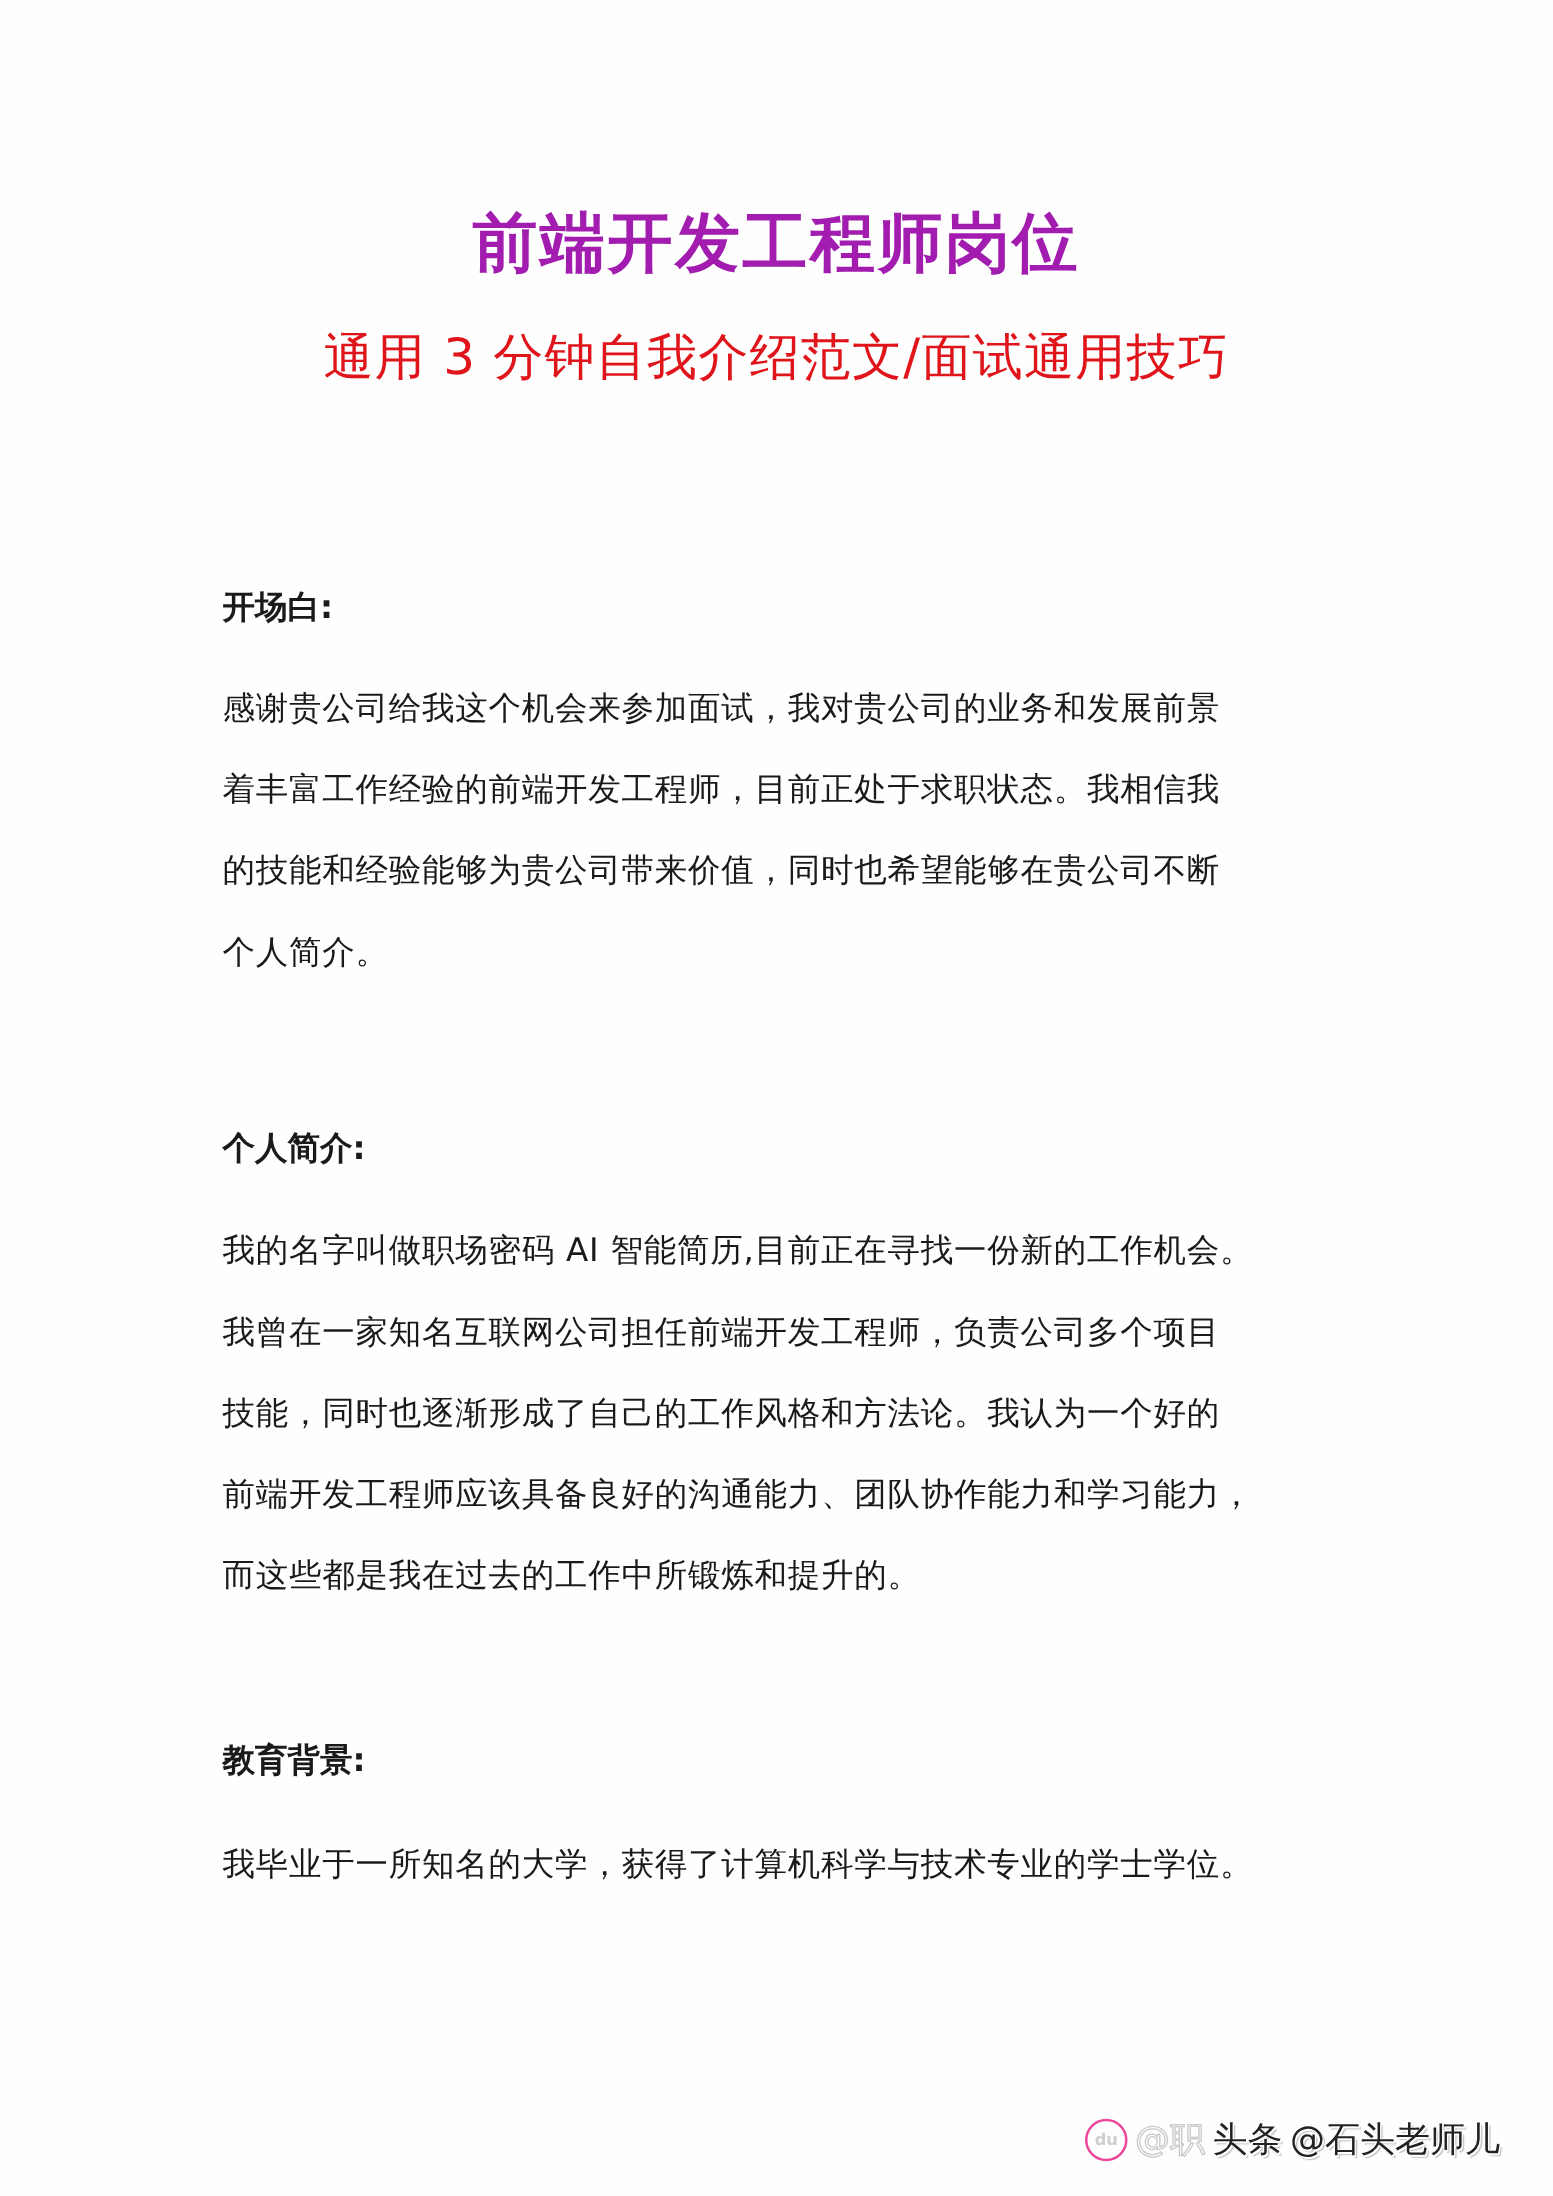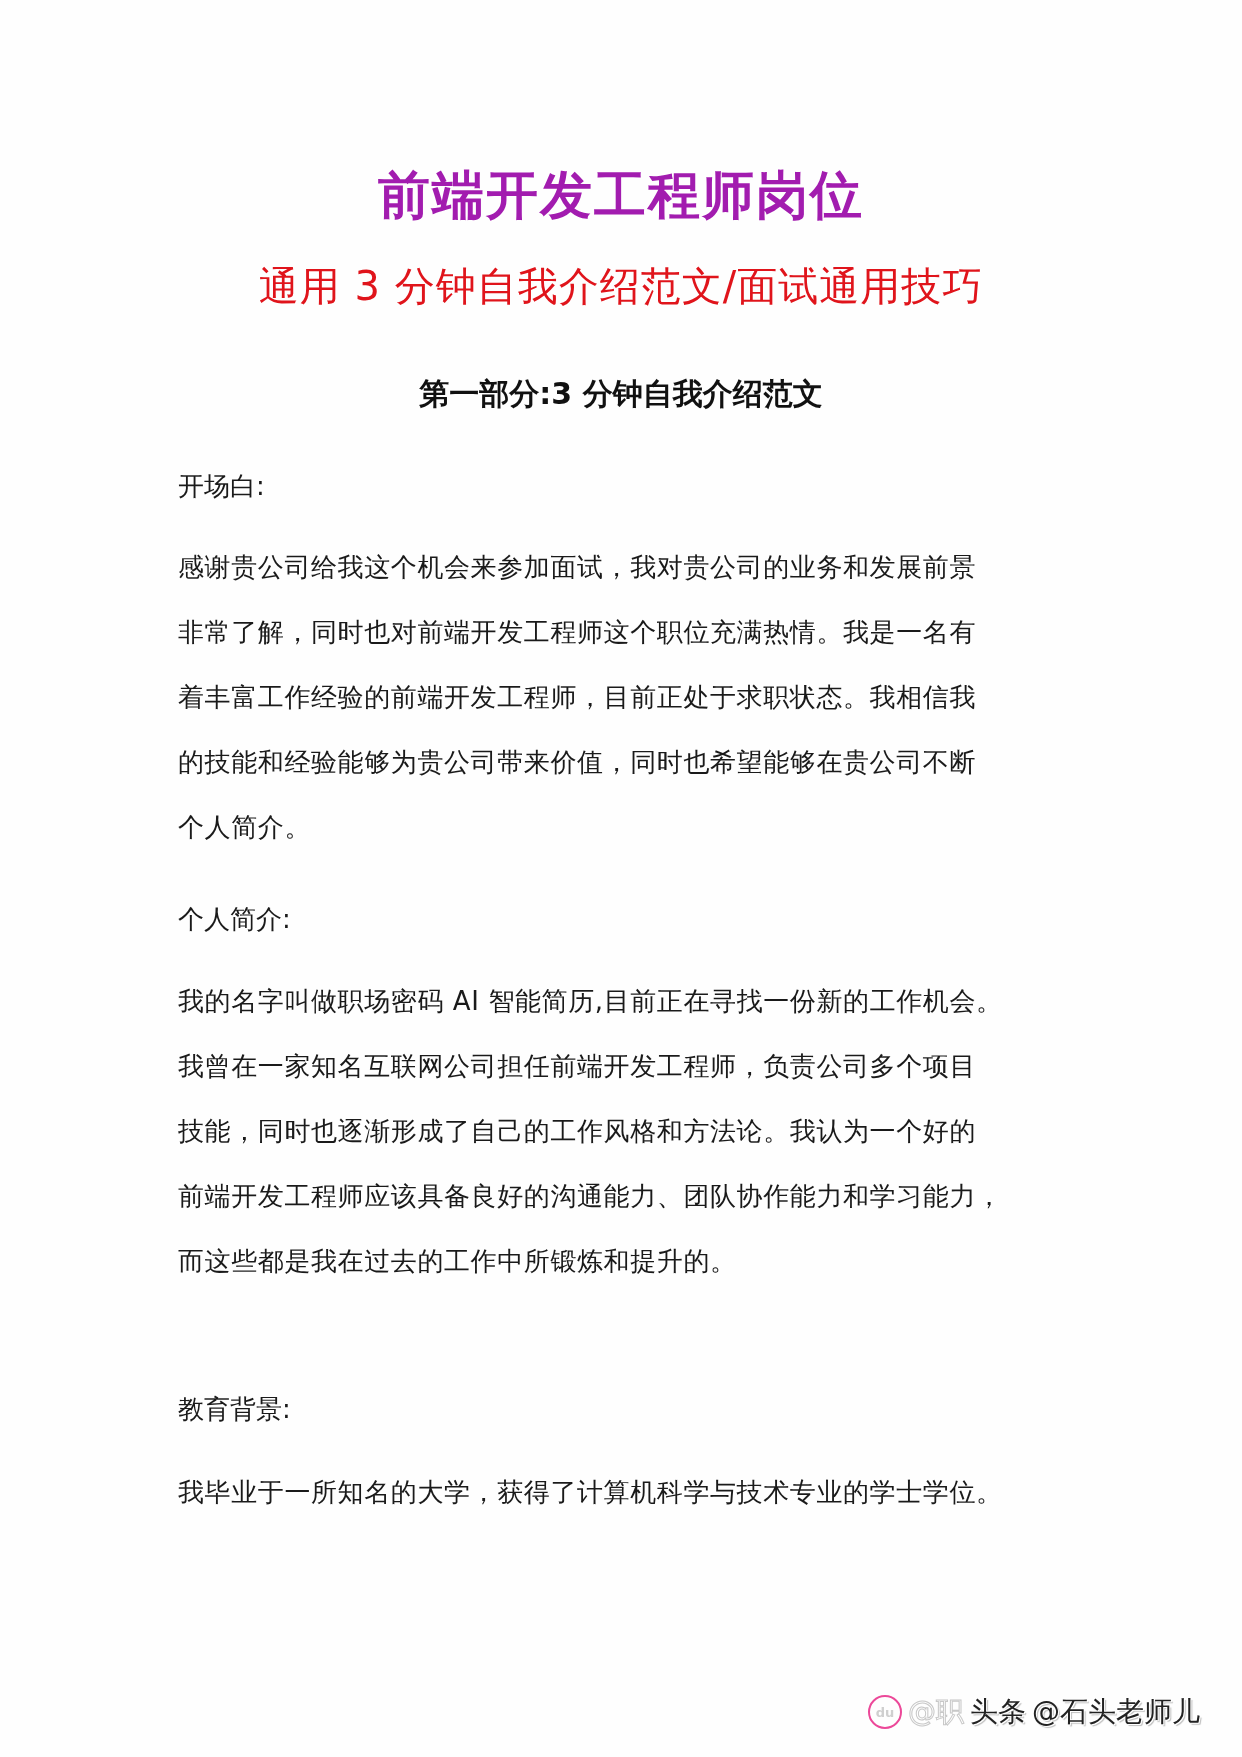--- a/index.html
+++ b/index.html
@@ -53,20 +53,21 @@
       font-size: 30px;
       font-weight: bold;
       line-height: 44px;
     }
     .label {
       position: absolute;
       left: 178px;
       font-size: 26px;
       color: #1a1a1a;
       line-height: 40px;
+      font-weight: bold;
     }
     .para {
       position: absolute;
       left: 178px;
       width: 890px;
       font-size: 26px;
       color: #1a1a1a;
     }
     .para .line {
       display: block;
@@ -107,26 +108,24 @@
       text-shadow: 1px 1px 0 #ffffff, -1px -1px 0 #ffffff, 2px 2px 1px rgba(0,0,0,0.25);
     }
   </style>
 </head>
 <body>
 
 <div class="page">
 
   <div class="title-main">前端开发工程师岗位</div>
   <div class="title-sub">通用 3 分钟自我介绍范文/面试通用技巧</div>
-  <div class="section-heading">第一部分:3 分钟自我介绍范文</div>
 
   <div class="label" style="top:466px;">开场白:</div>
   <div class="para" style="top:547px;">
     <span class="line">感谢贵公司给我这个机会来参加面试，我对贵公司的业务和发展前景</span>
-    <span class="line">非常了解，同时也对前端开发工程师这个职位充满热情。我是一名有</span>
     <span class="line">着丰富工作经验的前端开发工程师，目前正处于求职状态。我相信我</span>
     <span class="line">的技能和经验能够为贵公司带来价值，同时也希望能够在贵公司不断</span>
     <span class="line">个人简介。</span>
   </div>
 
   <div class="label" style="top:899px;">个人简介:</div>
   <div class="para" style="top:981px;">
     <span class="line">我的名字叫做职场密码 AI 智能简历,目前正在寻找一份新的工作机会。</span>
     <span class="line">我曾在一家知名互联网公司担任前端开发工程师，负责公司多个项目</span>
     <span class="line">技能，同时也逐渐形成了自己的工作风格和方法论。我认为一个好的</span>

